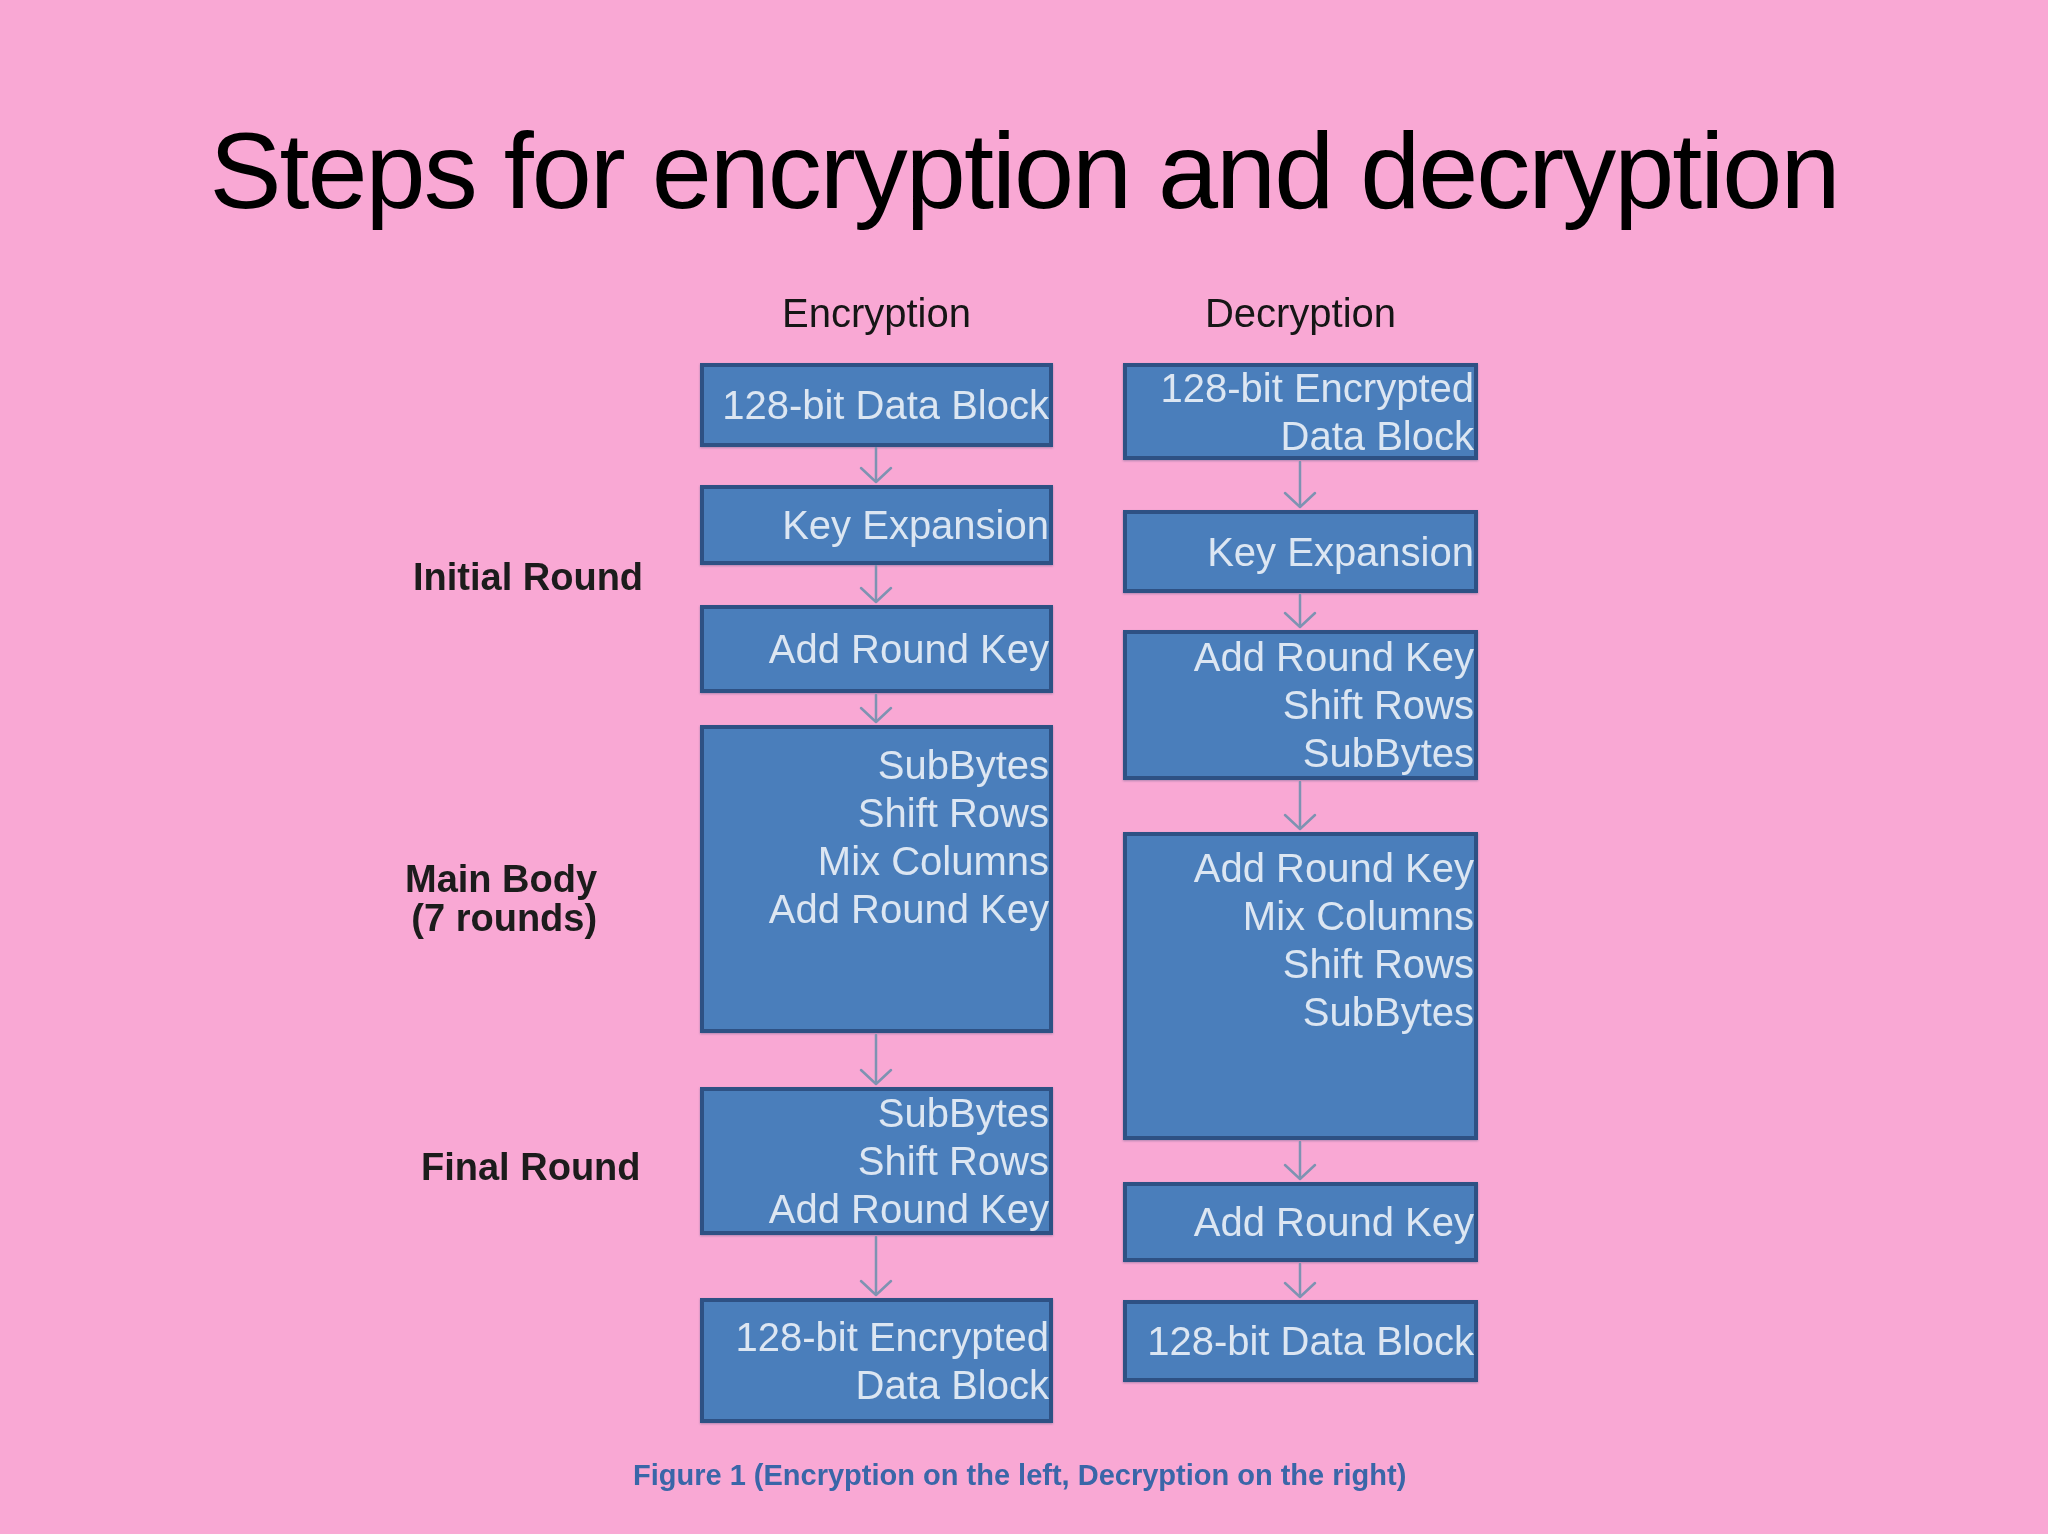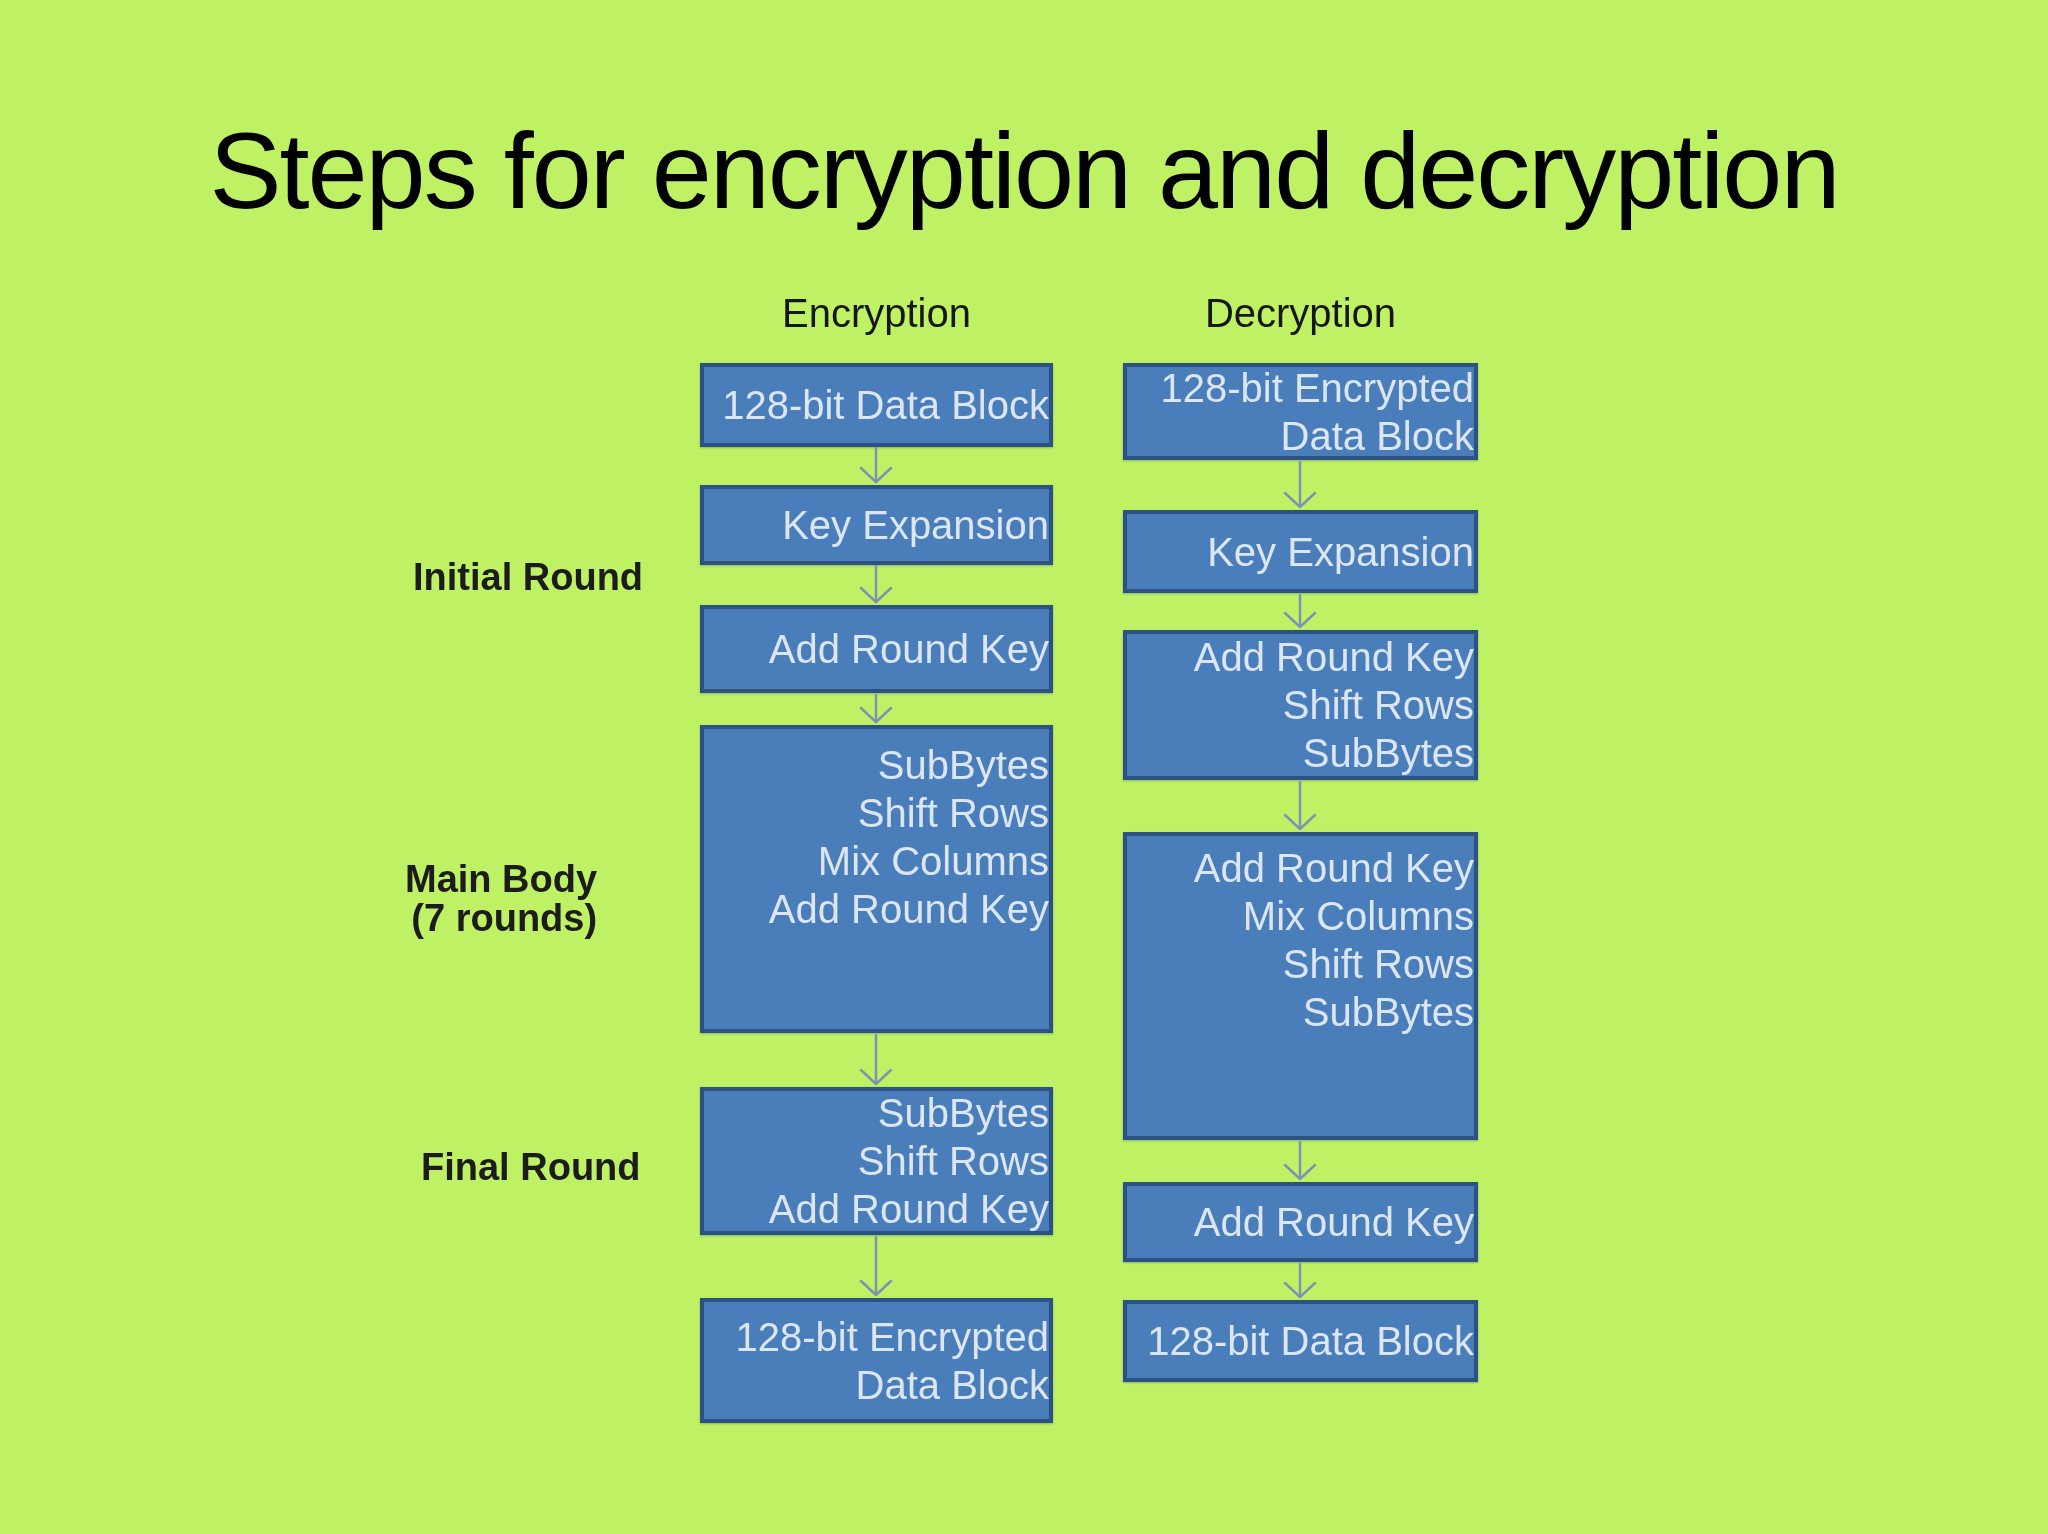--- a/index.html
+++ b/index.html
@@ -1,20 +1,20 @@
 <!DOCTYPE html>
 <html style="--box-fill: #4a7ebb; --box-border: #2e5184; --box-text: #dce6f2; --arrow: #7e93b2; --caption-text: #3a66a8; --title-text: #000000; --label-text: #1c1c1c;"><head>
 <meta charset="utf-8">
 <style>
   html, body { margin: 0; padding: 0; background: #ffffff; }
   .slide {
     position: relative;
     width: 2048px;
     height: 1534px;
-    background: #bef264;
+    background: #f9a8d4;
     overflow: hidden;
     font-family: "Liberation Sans", sans-serif;
   }
   .title {
     position: absolute;
     left: 0; right: 0; top: 108px;
     margin: 0;
     text-align: center;
     font-size: 108px;
     font-weight: 400;
@@ -206,14 +206,15 @@
     </svg>
   <svg class="arrow aR" style="top:1141px" width="40" height="41" viewBox="0 0 40 41">
       <line x1="20" y1="1" x2="20" y2="37"></line>
       <polyline points="5,24 20,38 35,24"></polyline>
     </svg>
   <svg class="arrow aR" style="top:1263px" width="40" height="37" viewBox="0 0 40 37">
       <line x1="20" y1="1" x2="20" y2="33"></line>
       <polyline points="5,20 20,34 35,20"></polyline>
     </svg>
 
+  <div class="caption">Figure 1 (Encryption on the left, Decryption on the right)</div>
 
 </div>
 
 </body></html>

